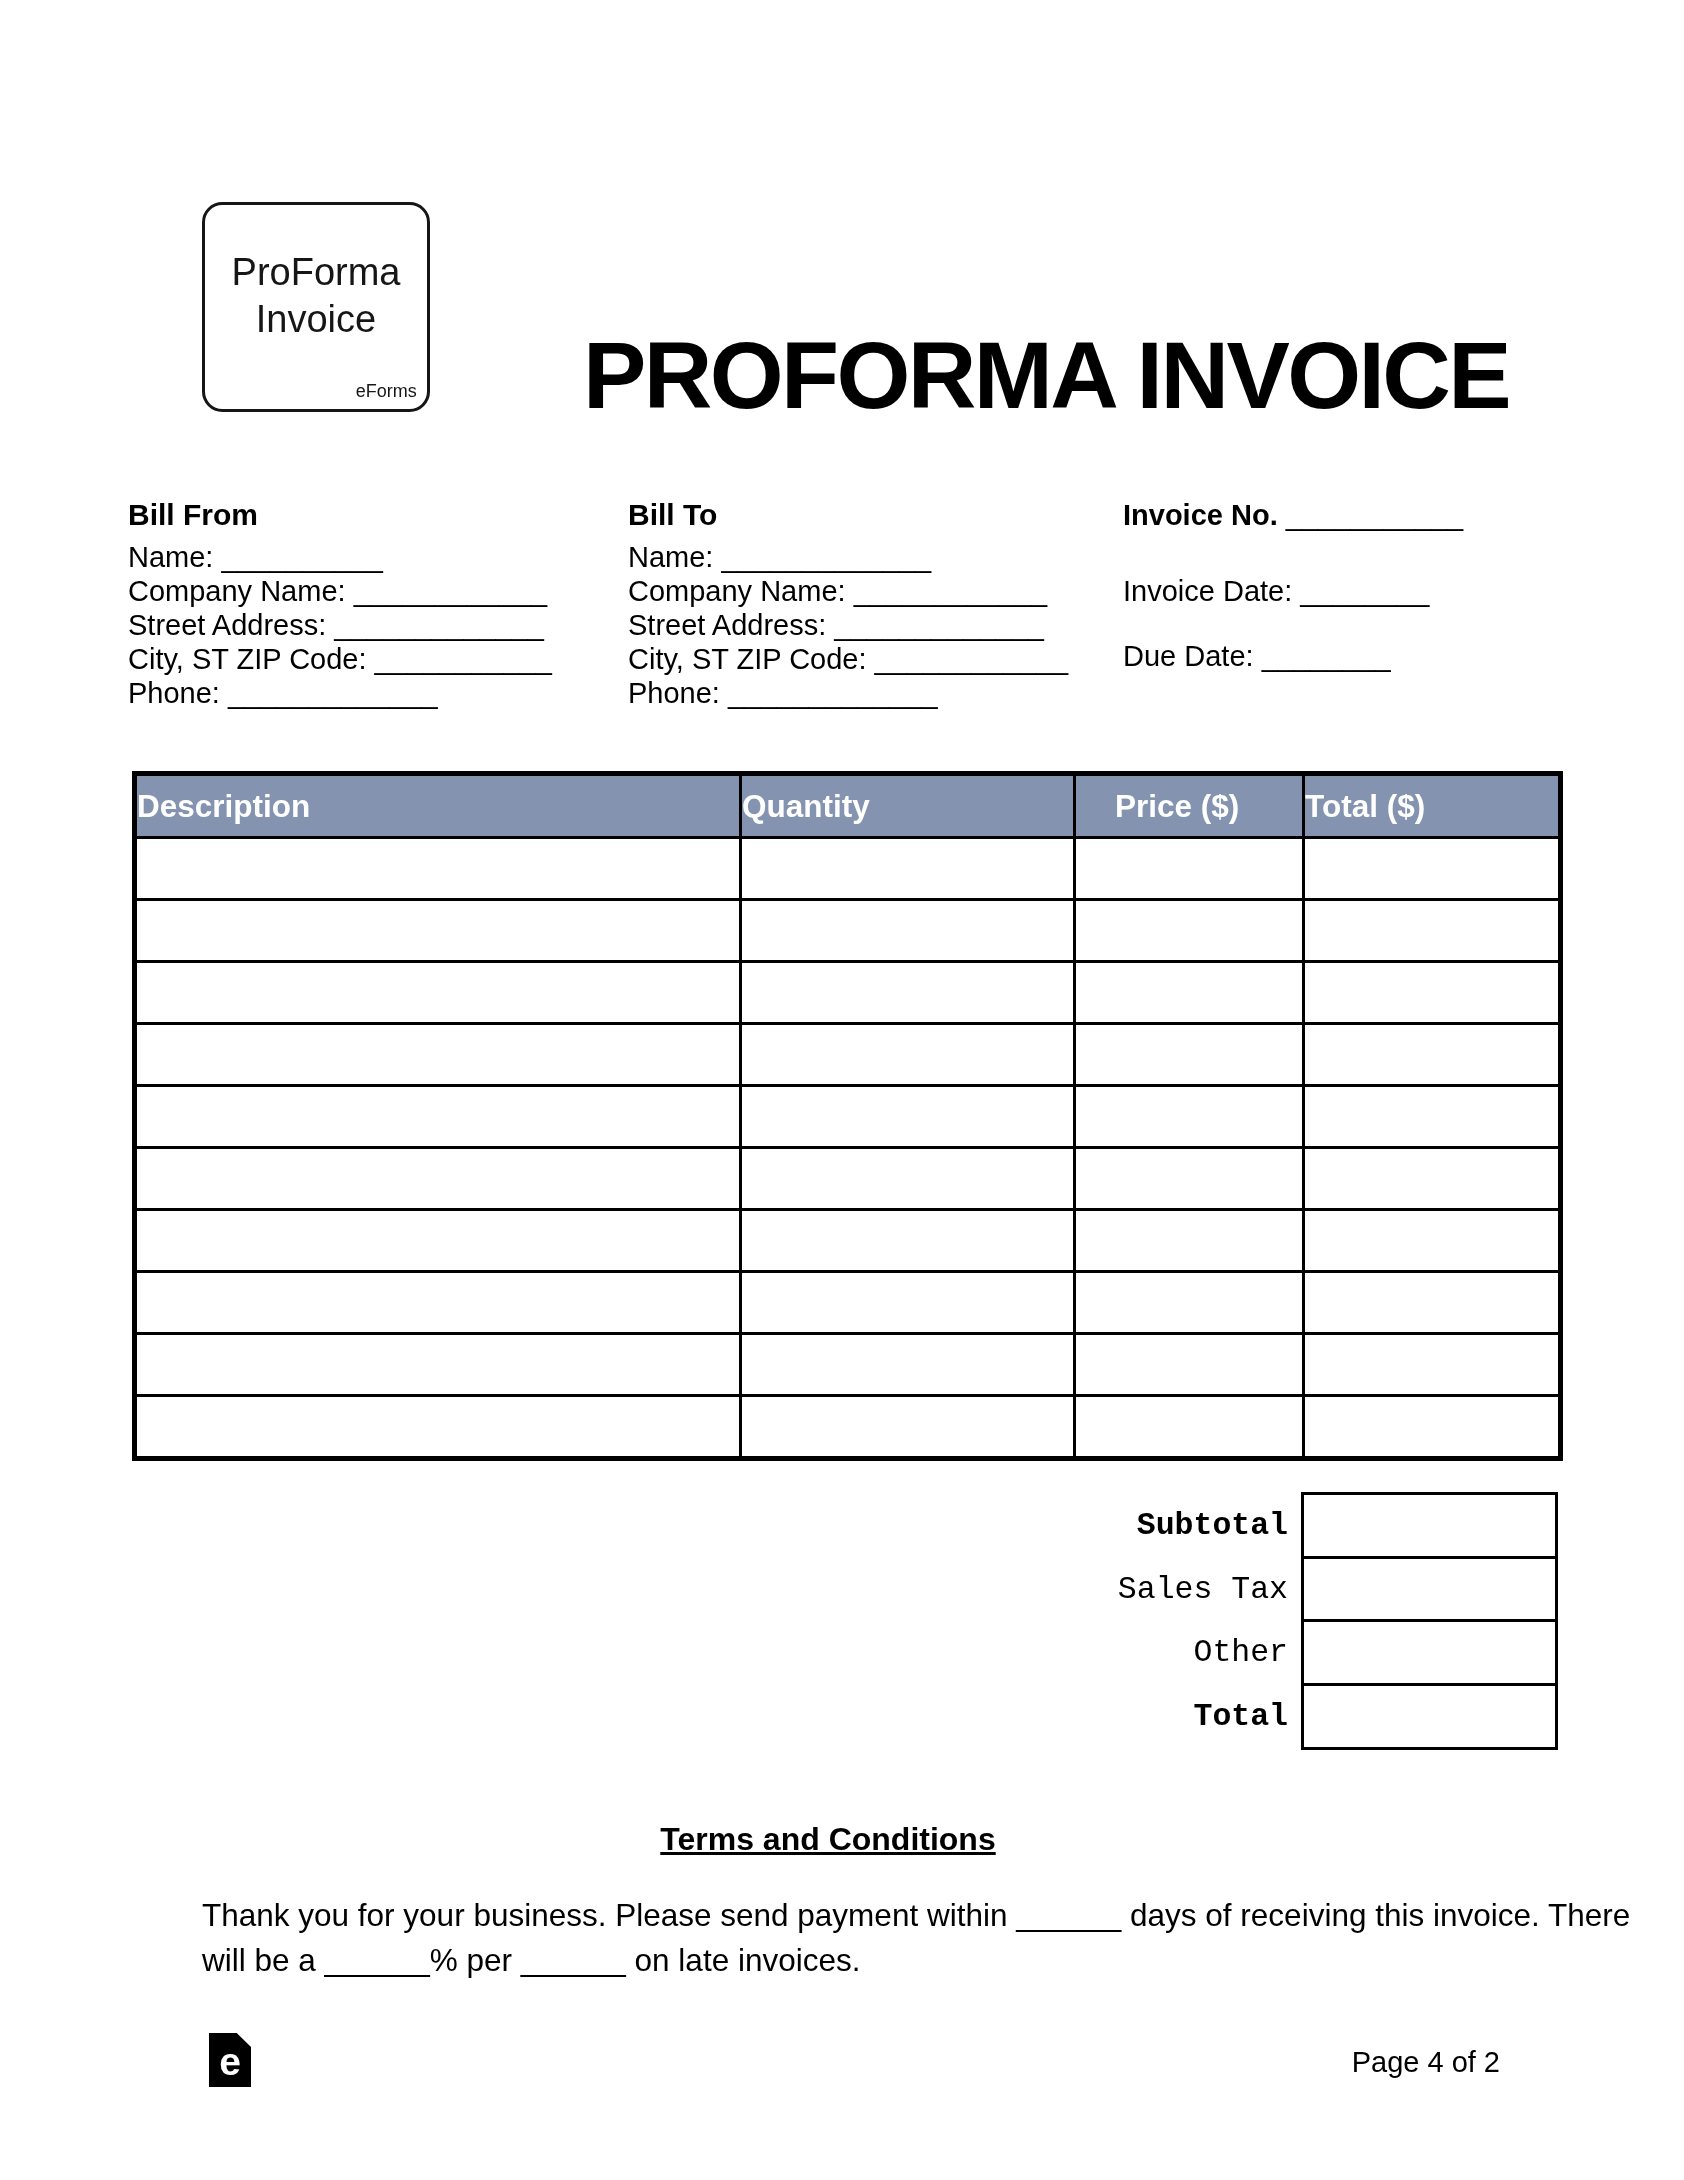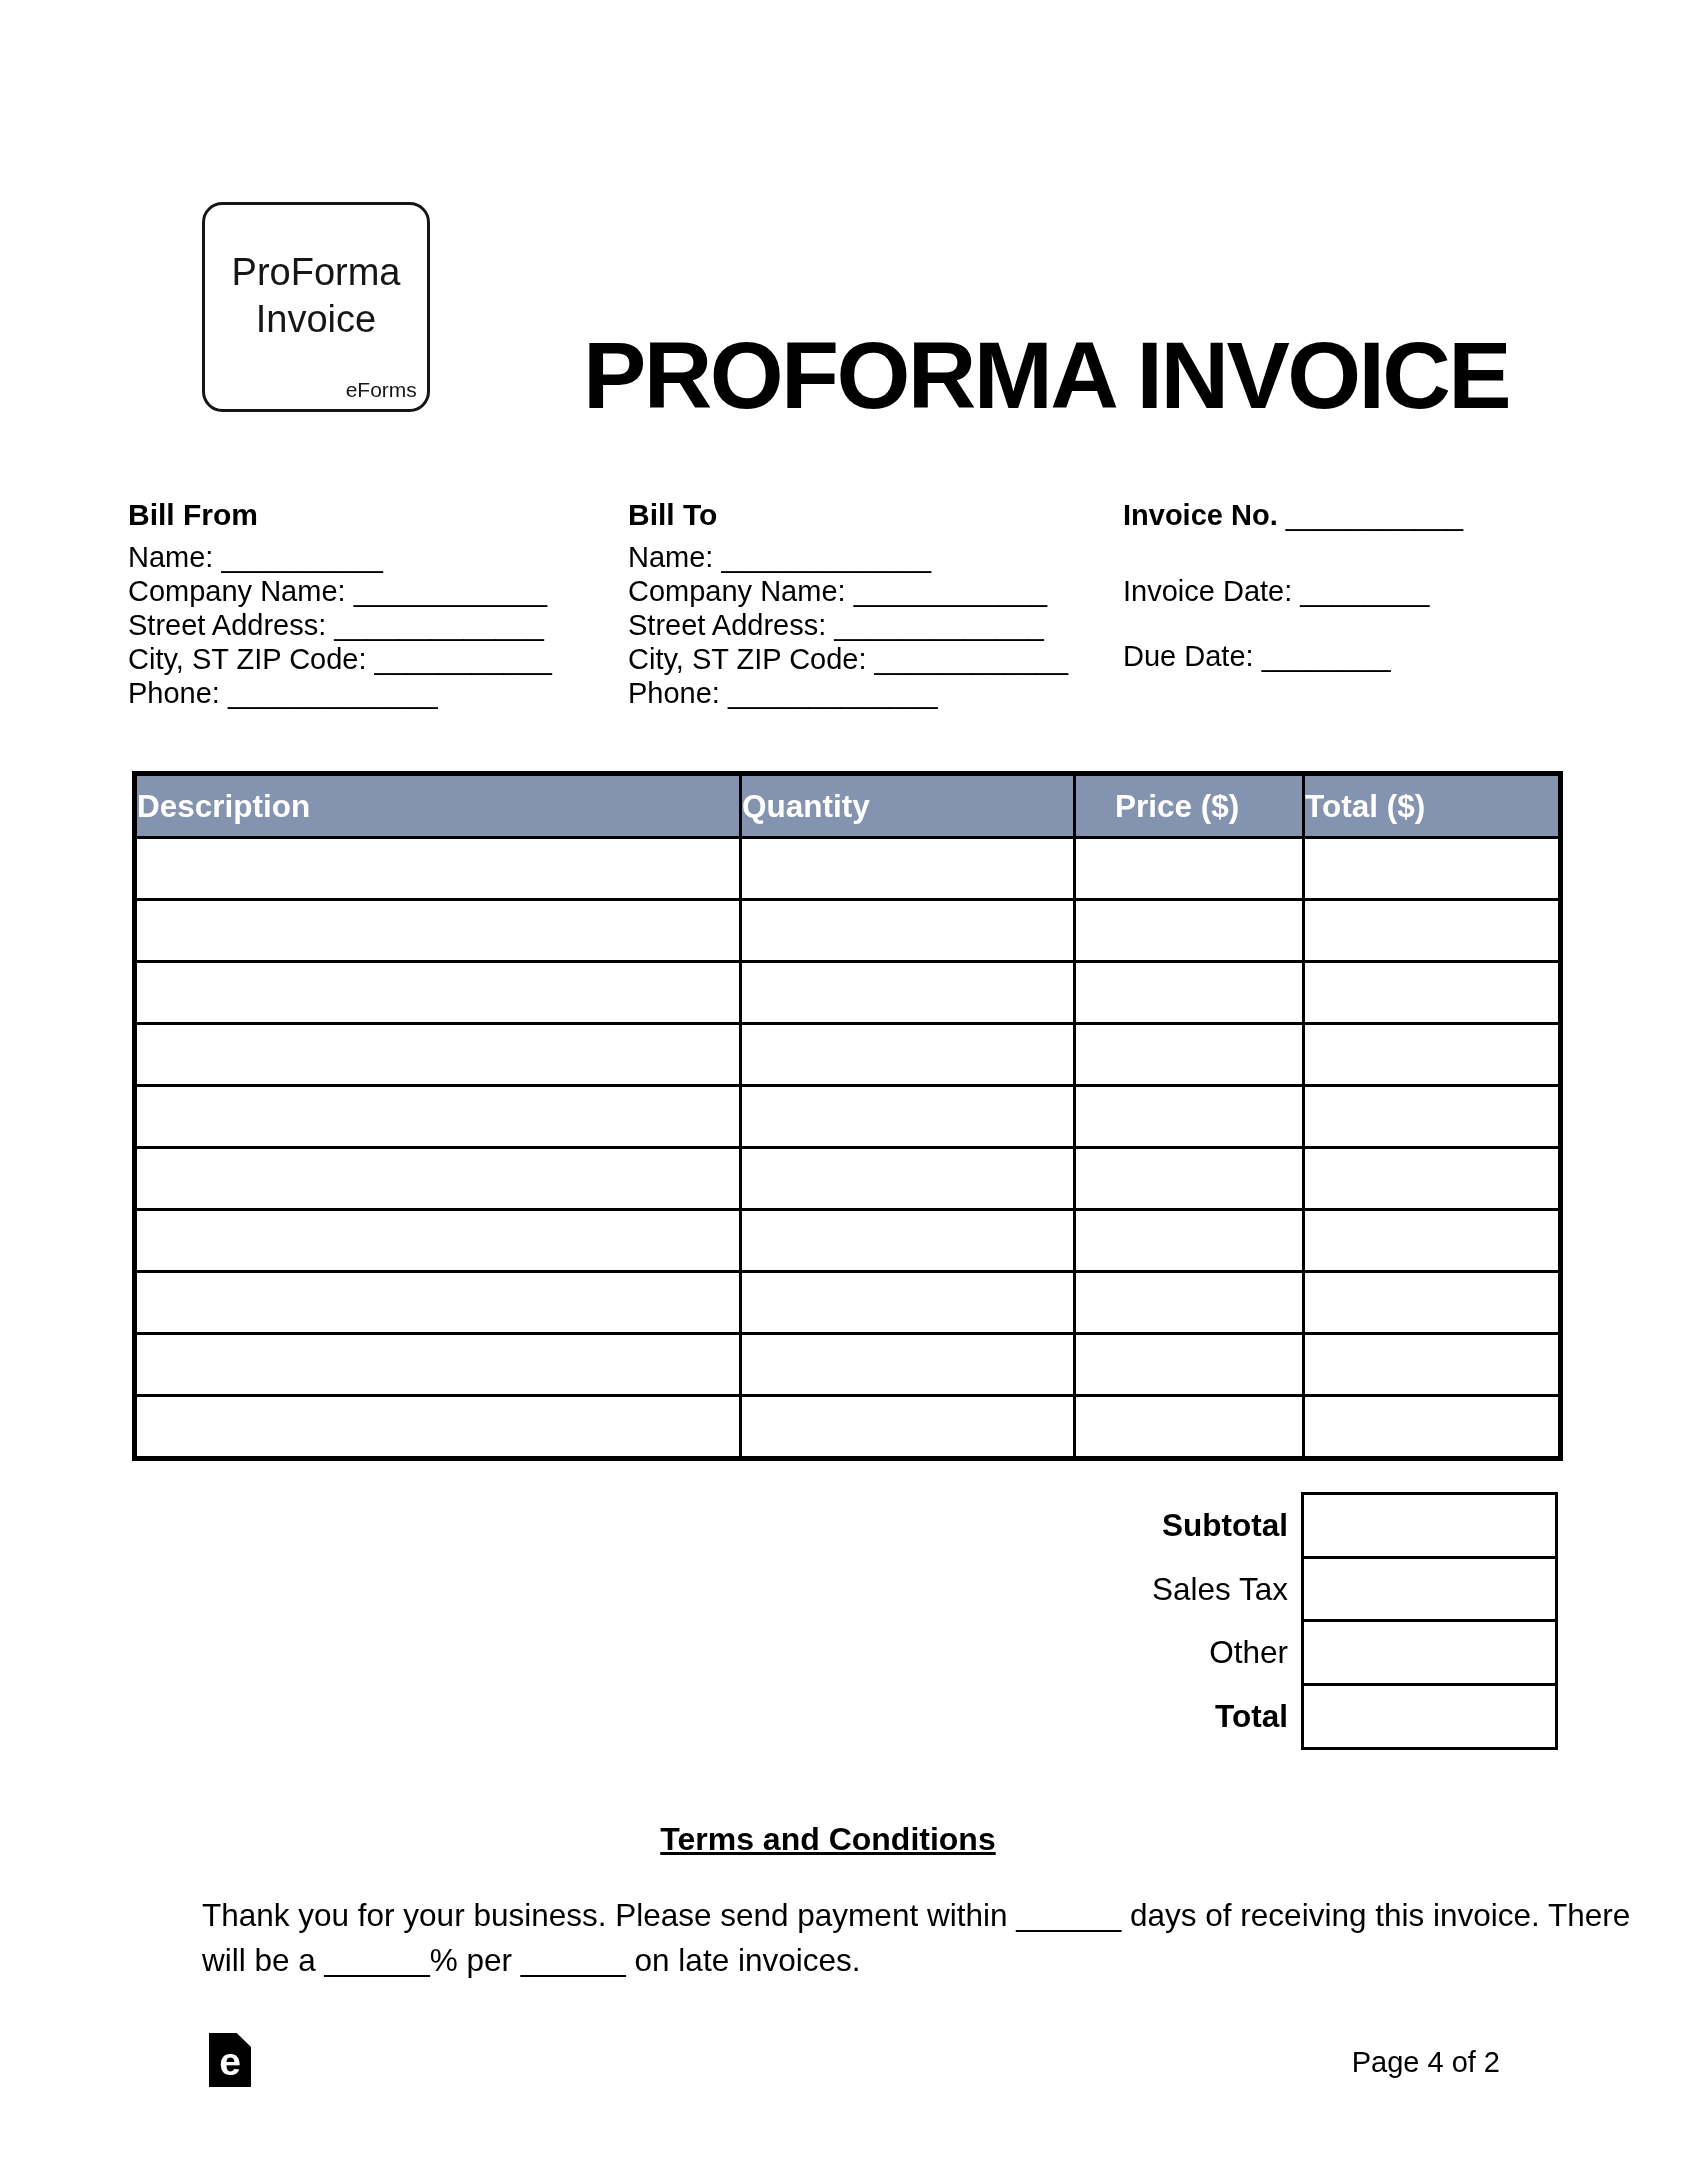--- a/index.html
+++ b/index.html
@@ -26,21 +26,21 @@
     position: absolute;
     top: 44px; left: 0; right: 0;
     text-align: center;
     font-size: 38px;
     line-height: 47px;
     color: #161616;
   }
   .logo-brand {
     position: absolute;
     right: 10.2px; bottom: 6.8px;
-    font-size: 21px;
+    font-size: 18px;
     color: #161616;
   }
 
   
   .title {
     position: absolute;
     left: 579px; top: 317px;
     margin: 4px;
     font-size: 95px;
     font-weight: bold;
@@ -111,20 +111,21 @@
     height: 67px;
     margin-top: -3.4px;
   }
   .summary-row:first-child { margin-top: 0; }
   .summary-label {
     width: 436px;
     text-align: right;
     padding-right: 12.8px;
     font-size: 31.5px;
     line-height: 67px;
+    font-family: Liberation Mono, monospace;
   }
   .summary-box {
     width: 257px;
     border: 3.4px solid #000;
     background: #ffffff;
     box-sizing: border-box;
   }
 
   
   .terms-heading {

